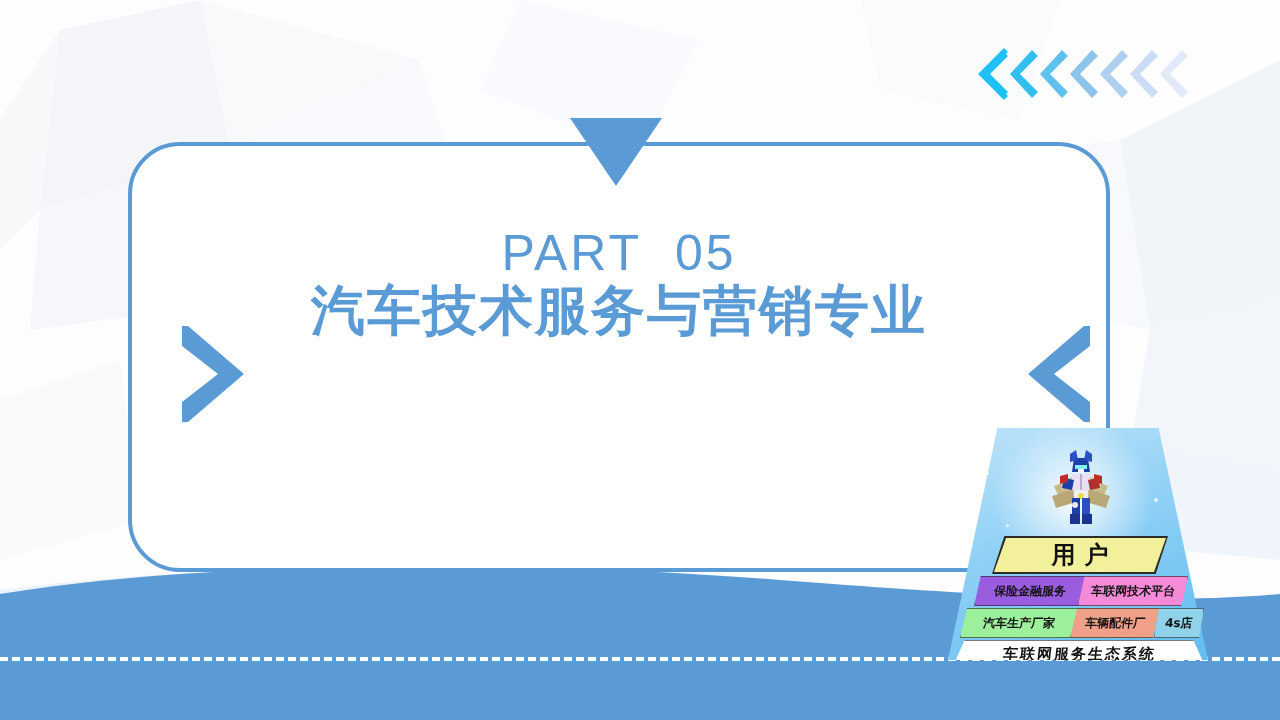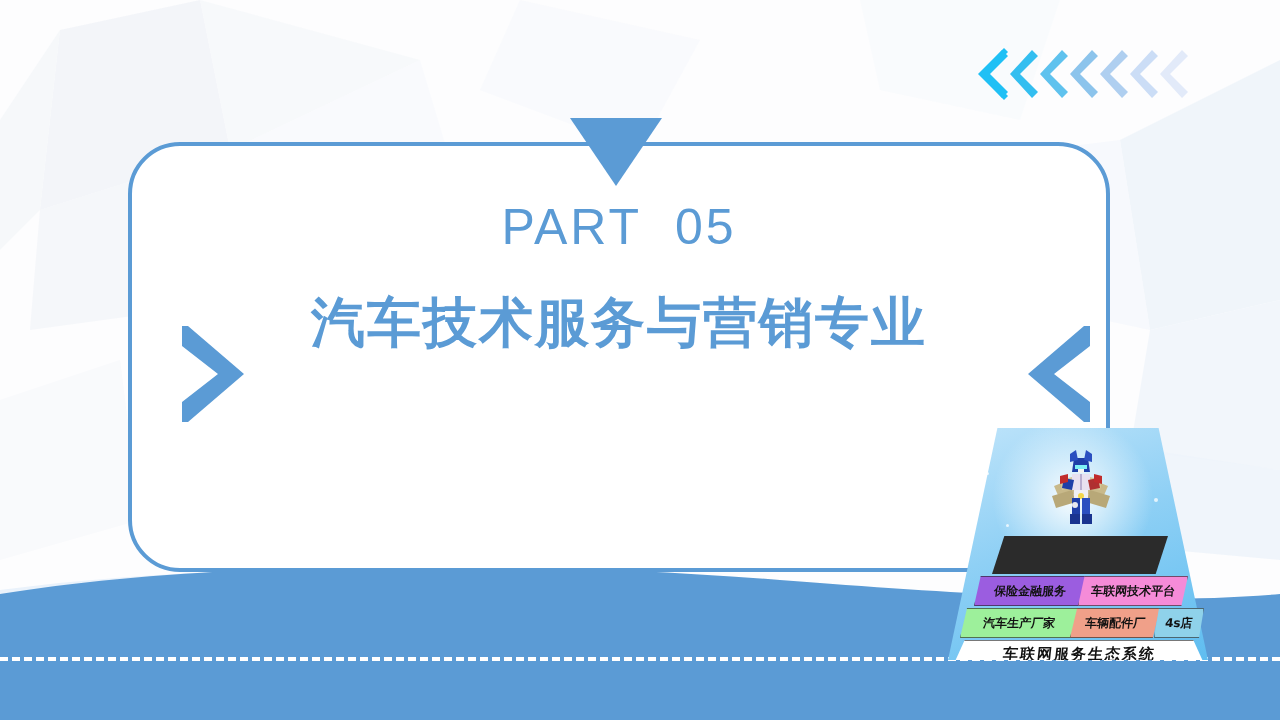--- a/index.html
+++ b/index.html
@@ -64,34 +64,33 @@
   .text-block {
     position: absolute;
     left: 128px;
     top: 142px;
     width: 982px;
     height: 430px;
     display: flex;
     flex-direction: column;
     align-items: center;
     justify-content: flex-start;
-    padding-top: 60px;
+    padding-top: 86px;
     box-sizing: border-box;
     pointer-events: none;
   }
   .part-label {
     font-size: 50px;
     letter-spacing: 3px;
     color: #5B9BD5;
     font-weight: 400;
     line-height: 1;
     white-space: pre;
   }
   .title-rows {
-    margin-top: 38px;
     text-align: center;
   }
   .title-line {
     font-size: 54px;
     font-weight: 700;
     color: #5B9BD5;
     line-height: 1.22;
     letter-spacing: 2px;
     white-space: pre;
     font-family: "DejaVu Sans", "Liberation Sans", sans-serif;
@@ -303,20 +302,21 @@
 
         <rect x="20" y="48" width="8" height="18" fill="#1f3fa8"></rect>
         <rect x="30" y="48" width="8" height="18" fill="#2a4fc0"></rect>
         <rect x="18" y="64" width="10" height="10" fill="#1a3490"></rect>
         <rect x="30" y="64" width="10" height="10" fill="#1a3490"></rect>
         <circle cx="23" cy="55" r="3" fill="#e8e8ee"></circle>
       </svg>
     </div>
 
     <div class="pl-top-outline"></div>
+    <div class="pl-top-face">用户</div>
 
     <div class="row2">
       <div class="seg s-purple">
         <span>保险金融服务</span>
       </div>
       <div class="seg s-pink">
         <span>车联网技术平台</span>
       </div>
     </div>
 

